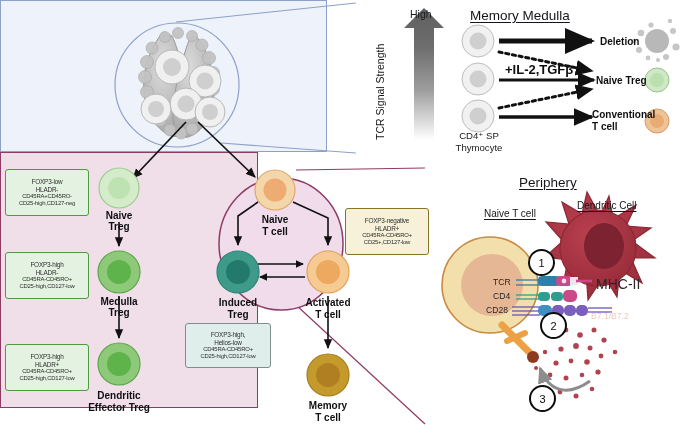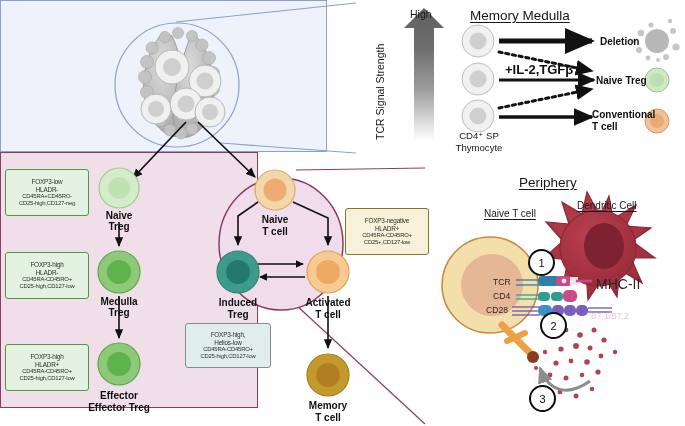--- a/index.html
+++ b/index.html
@@ -347,21 +347,21 @@
     <span class="l1">FOXP3-high</span>
     <span class="l2">HLADR+</span>
     <span class="l3">CD45RA-CD45RO+</span>
     <span class="l4">CD25-high,CD127-low</span>
   </div>
 
   <div class="clabel" style="left:94px;top:210px;width:50px;">Naive</div>
   <div class="clabel" style="left:94px;top:221px;width:50px;">Treg</div>
   <div class="clabel" style="left:89px;top:296px;width:60px;">Medulla</div>
   <div class="clabel" style="left:89px;top:307px;width:60px;">Treg</div>
-  <div class="clabel" style="left:79px;top:390px;width:80px;">Effector</div>
+  <div class="clabel" style="left:79px;top:390px;width:80px;">Dendritic</div>
   <div class="clabel" style="left:69px;top:402px;width:100px;">Effector Treg</div>
 
   <div class="clabel" style="left:250px;top:214px;width:50px;">Naive</div>
   <div class="clabel" style="left:250px;top:226px;width:50px;">T cell</div>
 
   <div class="clabel" style="left:208px;top:297px;width:60px;">Induced</div>
   <div class="clabel" style="left:208px;top:309px;width:60px;">Treg</div>
 
   <div class="mbox mteal" style="left:185px;top:323px;width:86px;height:45px;">
     <span class="l1">FOXP3-high,</span>

